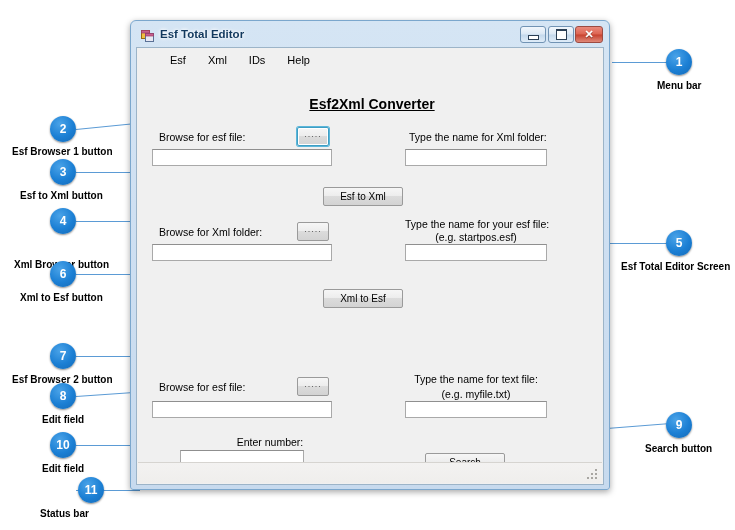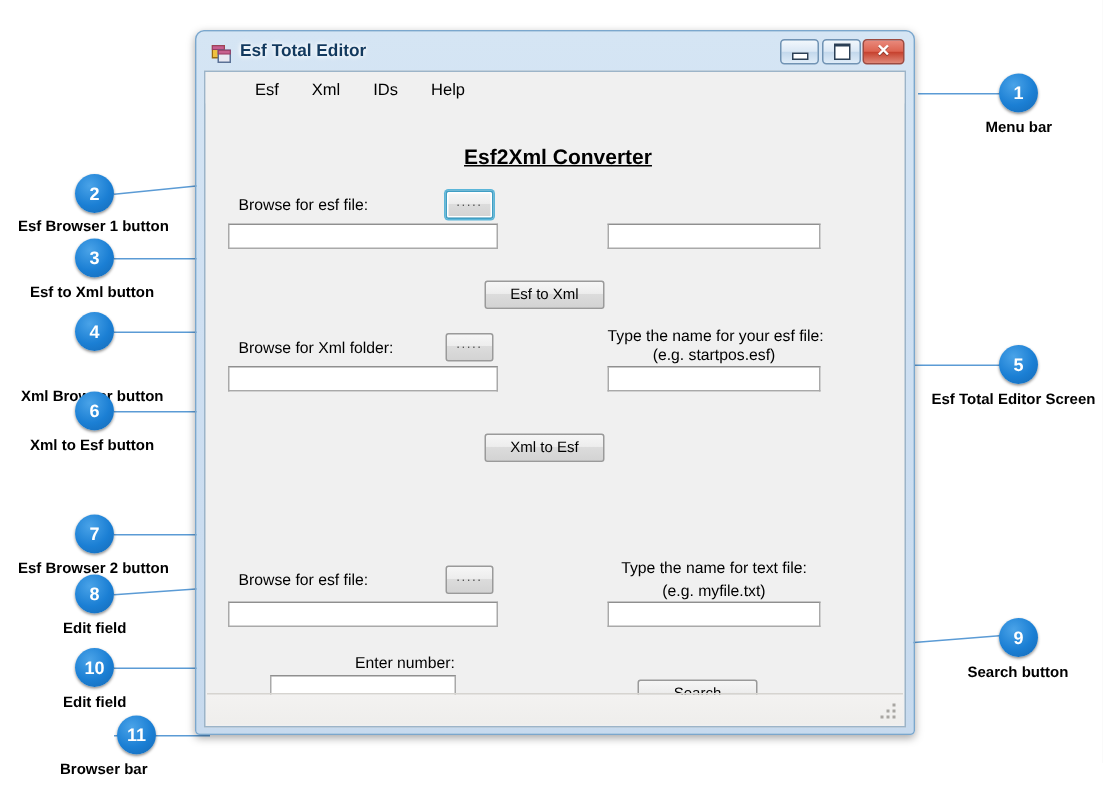--- a/index.html
+++ b/index.html
@@ -273,20 +273,21 @@
         <div class="menu-item">IDs</div>
         <div class="menu-item">Help</div>
       </div>
 
       <div class="section-title" style="left:165px; top:48px; width:140px; text-align:center;">Esf2Xml Converter</div>
 
       <div class="field-label" style="left:22px; top:83px;">Browse for esf file:</div>
       <div class="push-btn browse-btn focused" style="left:160px; top:79px;">.....</div>
       <input class="text-input" type="text" style="left: 15px; top: 101px; width: 180px;" value="">
 
+      <div class="field-label" style="left:272px; top:83px;">Type the name for Xml folder:</div>
       <input class="text-input" type="text" style="left: 268px; top: 101px; width: 142px;" value="">
 
       <div class="push-btn action-btn" style="left:186px; top:139px;">Esf to Xml</div>
 
       <div class="field-label" style="left:22px; top:178px;">Browse for Xml folder:</div>
       <div class="push-btn browse-btn" style="left:160px; top:174px;">.....</div>
       <input class="text-input" type="text" style="left: 15px; top: 196px; width: 180px;" value="">
 
       <div class="field-label" style="left:268px; top:183px; width:142px; text-align:center;">(e.g. startpos.esf)</div>
       <div class="field-label" style="left:268px; top:170px; width:142px; text-align:center;">Type the name for your esf file:</div>
@@ -347,15 +348,15 @@
   <div class="badge" style="left:50px; top:383px;">8</div>
   <div class="badge-label" style="left:42px; top:414px;">Edit field</div>
 
   <div class="badge" style="left:666px; top:412px;">9</div>
   <div class="badge-label" style="left:645px; top:443px;">Search button</div>
 
   <div class="badge" style="left:50px; top:432px;">10</div>
   <div class="badge-label" style="left:42px; top:463px;">Edit field</div>
 
   <div class="badge" style="left:50px; top:477px;margin-left:28px;">11</div>
-  <div class="badge-label" style="left:40px; top:508px;">Browser bar</div>
+  <div class="badge-label" style="left:40px; top:508px;">Status bar</div>
 
 </div>
 
 </body></html>

